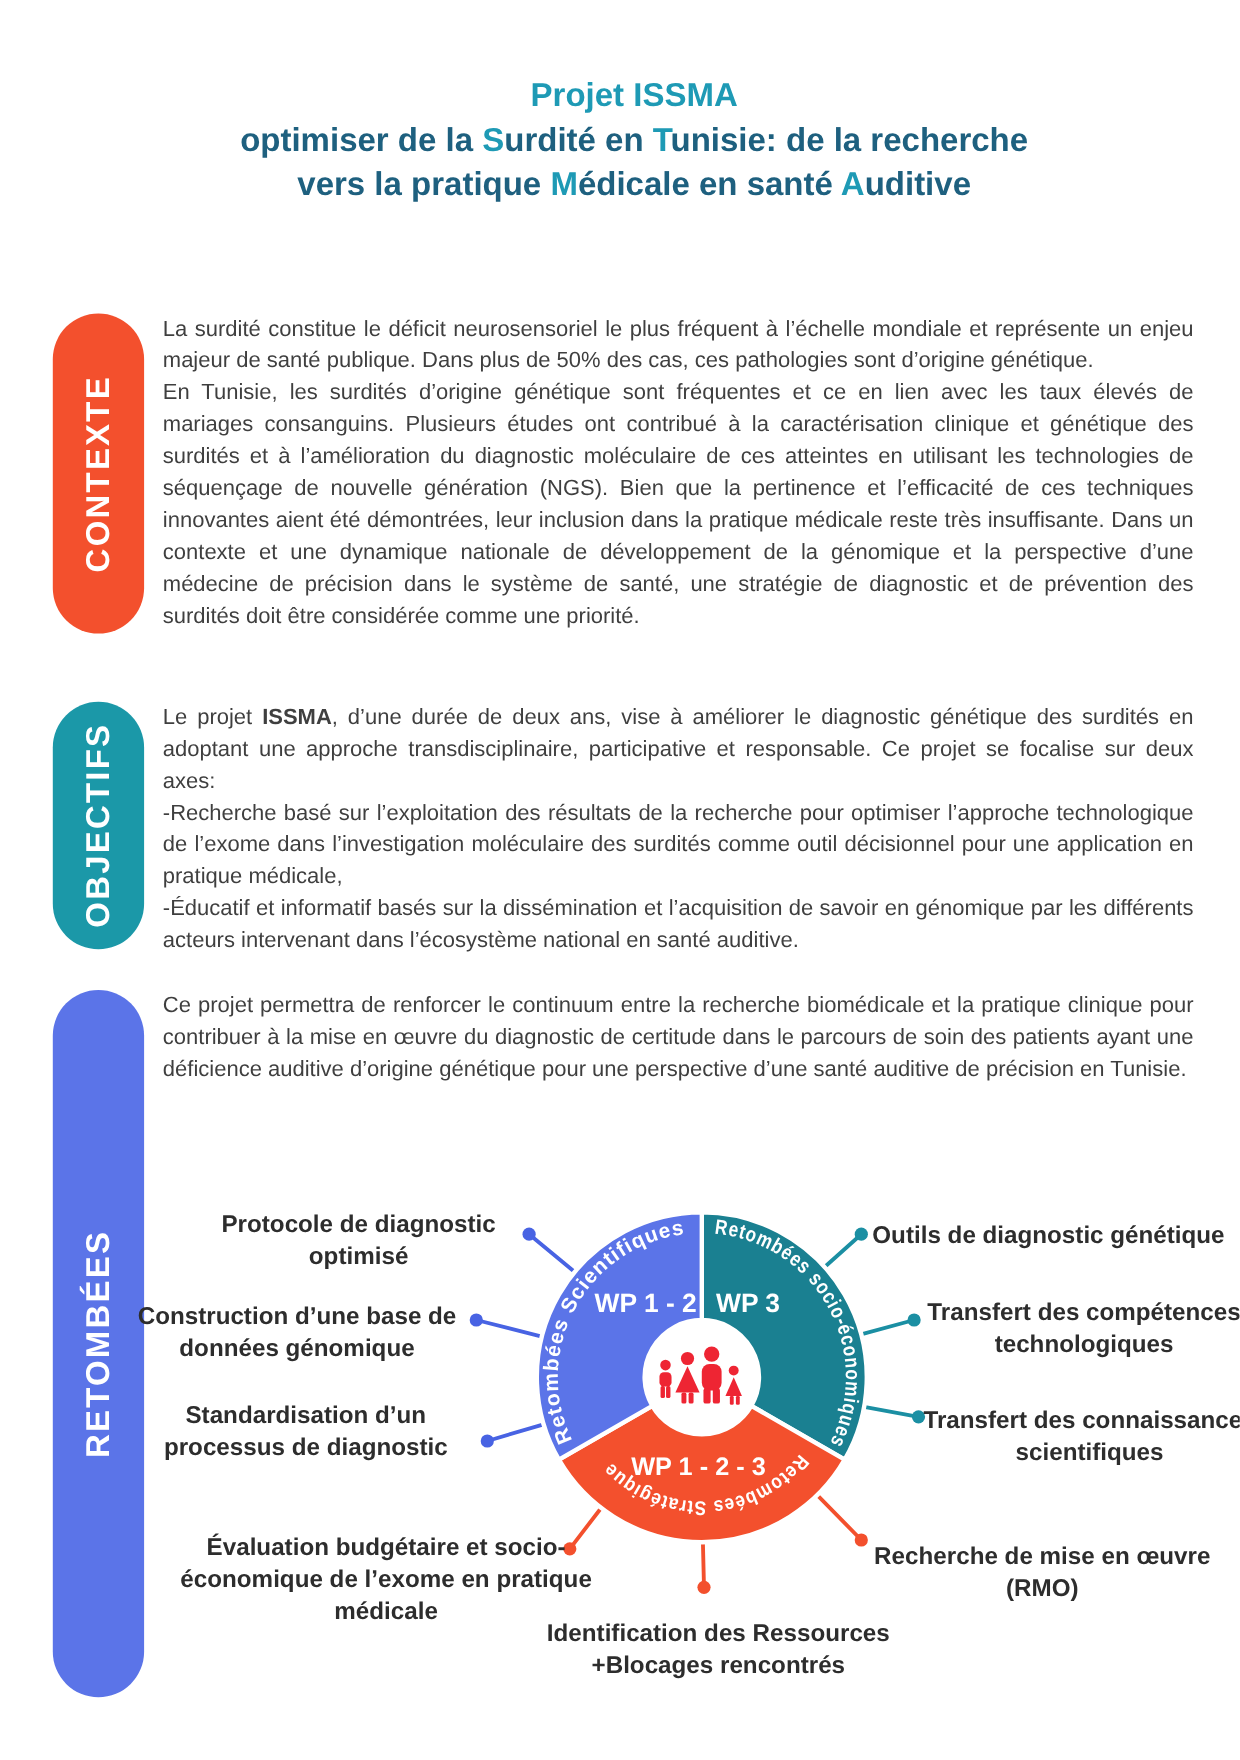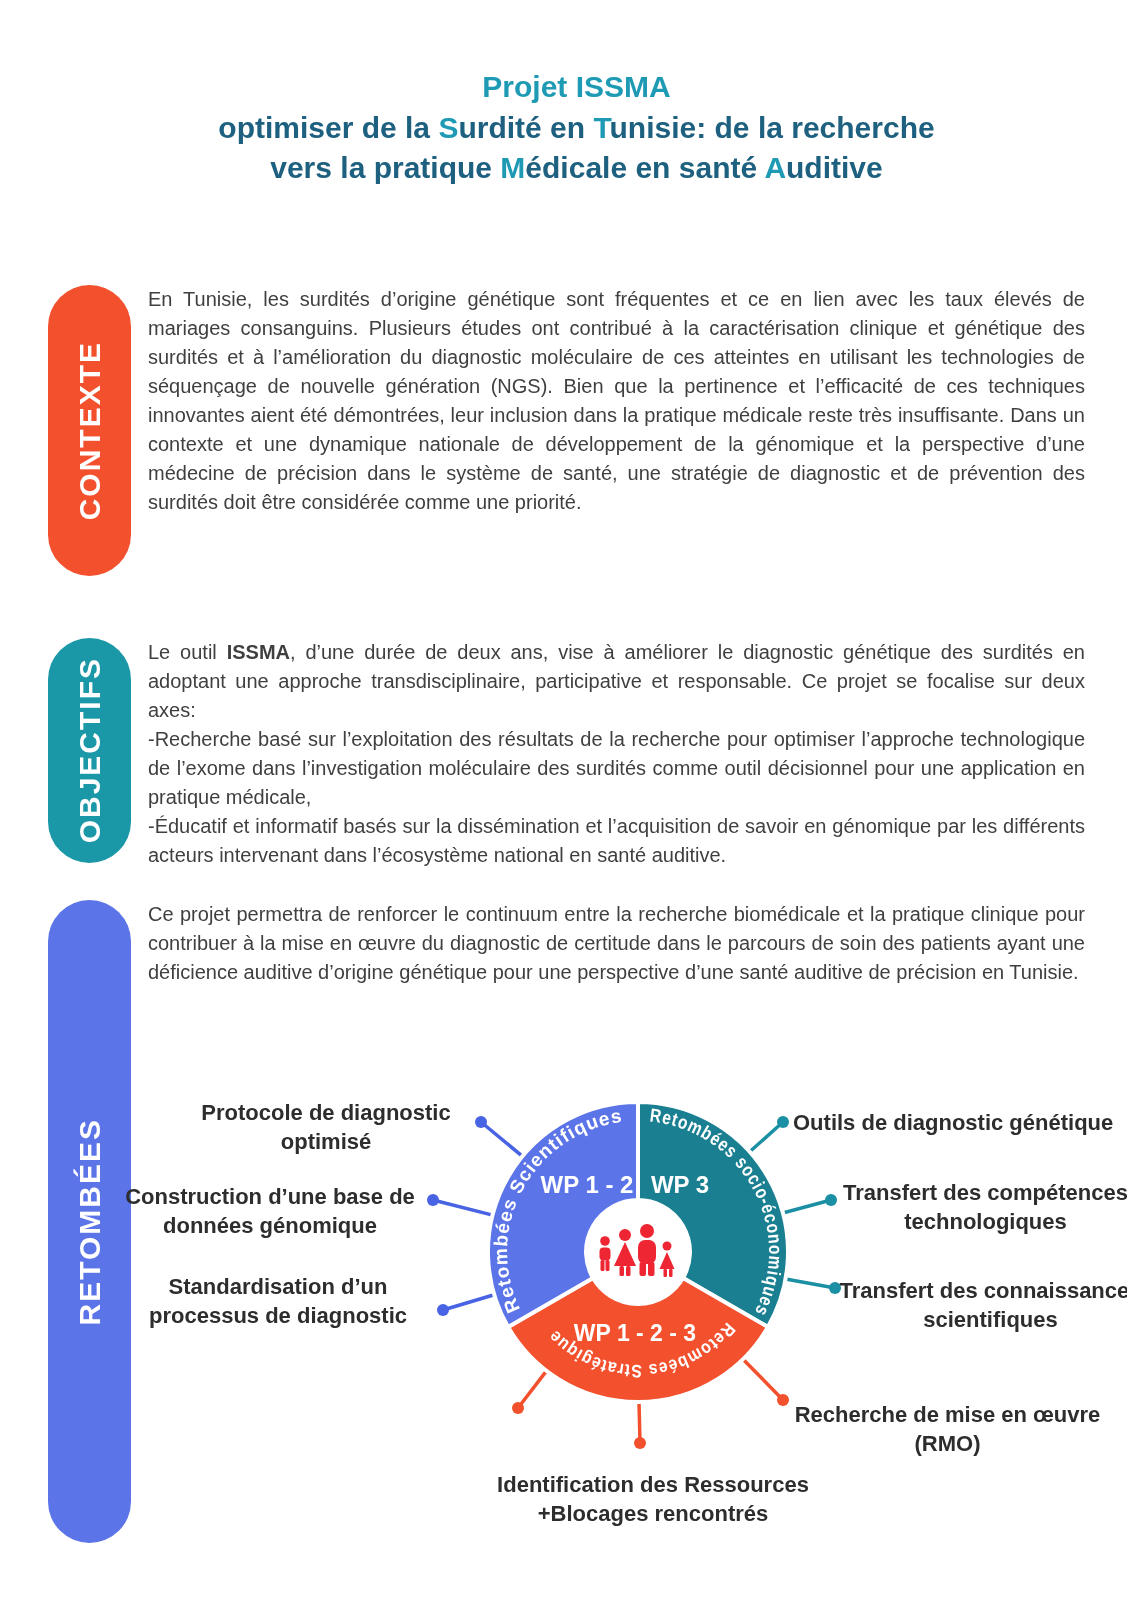--- a/index.html
+++ b/index.html
@@ -51,30 +51,31 @@
       <div class="t-line"><span>optimiser de la </span><span class="accent">S</span><span>urdité en </span><span class="accent">T</span><span>unisie: de la recherche</span></div>
       <div class="t-line"><span>vers la pratique </span><span class="accent">M</span><span>édicale en santé </span><span class="accent">A</span><span>uditive</span></div>
     </div>
   </header>
 
   <section class="section sec-contexte">
     <div class="pill pill-contexte">
       <span>CONTEXTE</span>
     </div>
     <div class="section-text">
+      <p>La surdité constitue le déficit neurosensoriel le plus fréquent à l’échelle mondiale et représente un enjeu majeur de santé publique. Dans plus de 50% des cas, ces pathologies sont d’origine génétique.</p>
       <p>En Tunisie, les surdités d’origine génétique sont fréquentes et ce en lien avec les taux élevés de mariages consanguins. Plusieurs études ont contribué à la caractérisation clinique et génétique des surdités et à l’amélioration du diagnostic moléculaire de ces atteintes en utilisant les technologies de séquençage de nouvelle génération (NGS). Bien que la pertinence et l’efficacité de ces techniques innovantes aient été démontrées, leur inclusion dans la pratique médicale reste très insuffisante. Dans un contexte et une dynamique nationale de développement de la génomique et la perspective d’une médecine de précision dans le système de santé, une stratégie de diagnostic et de prévention des surdités doit être considérée comme une priorité.</p>
     </div>
   </section>
 
   <section class="section sec-objectifs">
     <div class="pill pill-objectifs">
       <span>OBJECTIFS</span>
     </div>
     <div class="section-text">
-      <p><span>Le outil </span><b class="strong">ISSMA</b><span>, d’une durée de deux ans, vise à améliorer le diagnostic génétique des surdités en adoptant une approche transdisciplinaire, participative et responsable. Ce projet se focalise sur deux axes:</span></p>
+      <p><span>Le projet </span><b class="strong">ISSMA</b><span>, d’une durée de deux ans, vise à améliorer le diagnostic génétique des surdités en adoptant une approche transdisciplinaire, participative et responsable. Ce projet se focalise sur deux axes:</span></p>
       <p>-Recherche basé sur l’exploitation des résultats de la recherche pour optimiser l’approche technologique de l’exome dans l’investigation moléculaire des surdités comme outil décisionnel pour une application en pratique médicale,</p>
       <p>-Éducatif et informatif basés sur la dissémination et l’acquisition de savoir en génomique par les différents acteurs intervenant dans l’écosystème national en santé auditive.</p>
     </div>
   </section>
 
   <section class="section sec-retombees">
     <div class="pill pill-retombees">
       <span>RETOMBÉES</span>
     </div>
     <div class="section-text">
@@ -154,17 +155,18 @@
         <rect x="656" y="1269" width="3.5" height="8" rx="1.2"></rect>
       </g>
     </svg>
 
     <div class="dlabel" style="left:158px;top:1098px;width:310px;">Protocole de diagnostic optimisé</div>
     <div class="dlabel" style="left:102px;top:1182px;width:310px;">Construction d’une base de données génomique</div>
     <div class="dlabel" style="left:115px;top:1272px;width:300px;">Standardisation d’un processus de diagnostic</div>
     <div class="dlabel" style="left:780px;top:1108px;white-space:nowrap;">Outils de diagnostic génétique</div>
     <div class="dlabel" style="left:800px;top:1178px;width:345px;">Transfert des compétences technologiques</div>
     <div class="dlabel" style="left:795px;top:1276px;width:365px;">Transfert des connaissances scientifiques</div>
+    <div class="dlabel" style="left:148px;top:1392px;width:380px;">Évaluation budgétaire et socio-économique de l’exome en pratique médicale</div>
     <div class="dlabel" style="left:460px;top:1470px;width:360px;">Identification des Ressources +Blocages rencontrés</div>
     <div class="dlabel" style="left:762px;top:1400px;width:345px;">Recherche de mise en œuvre (RMO)</div>
   </div>
 
 </div>
 
 </body></html>

